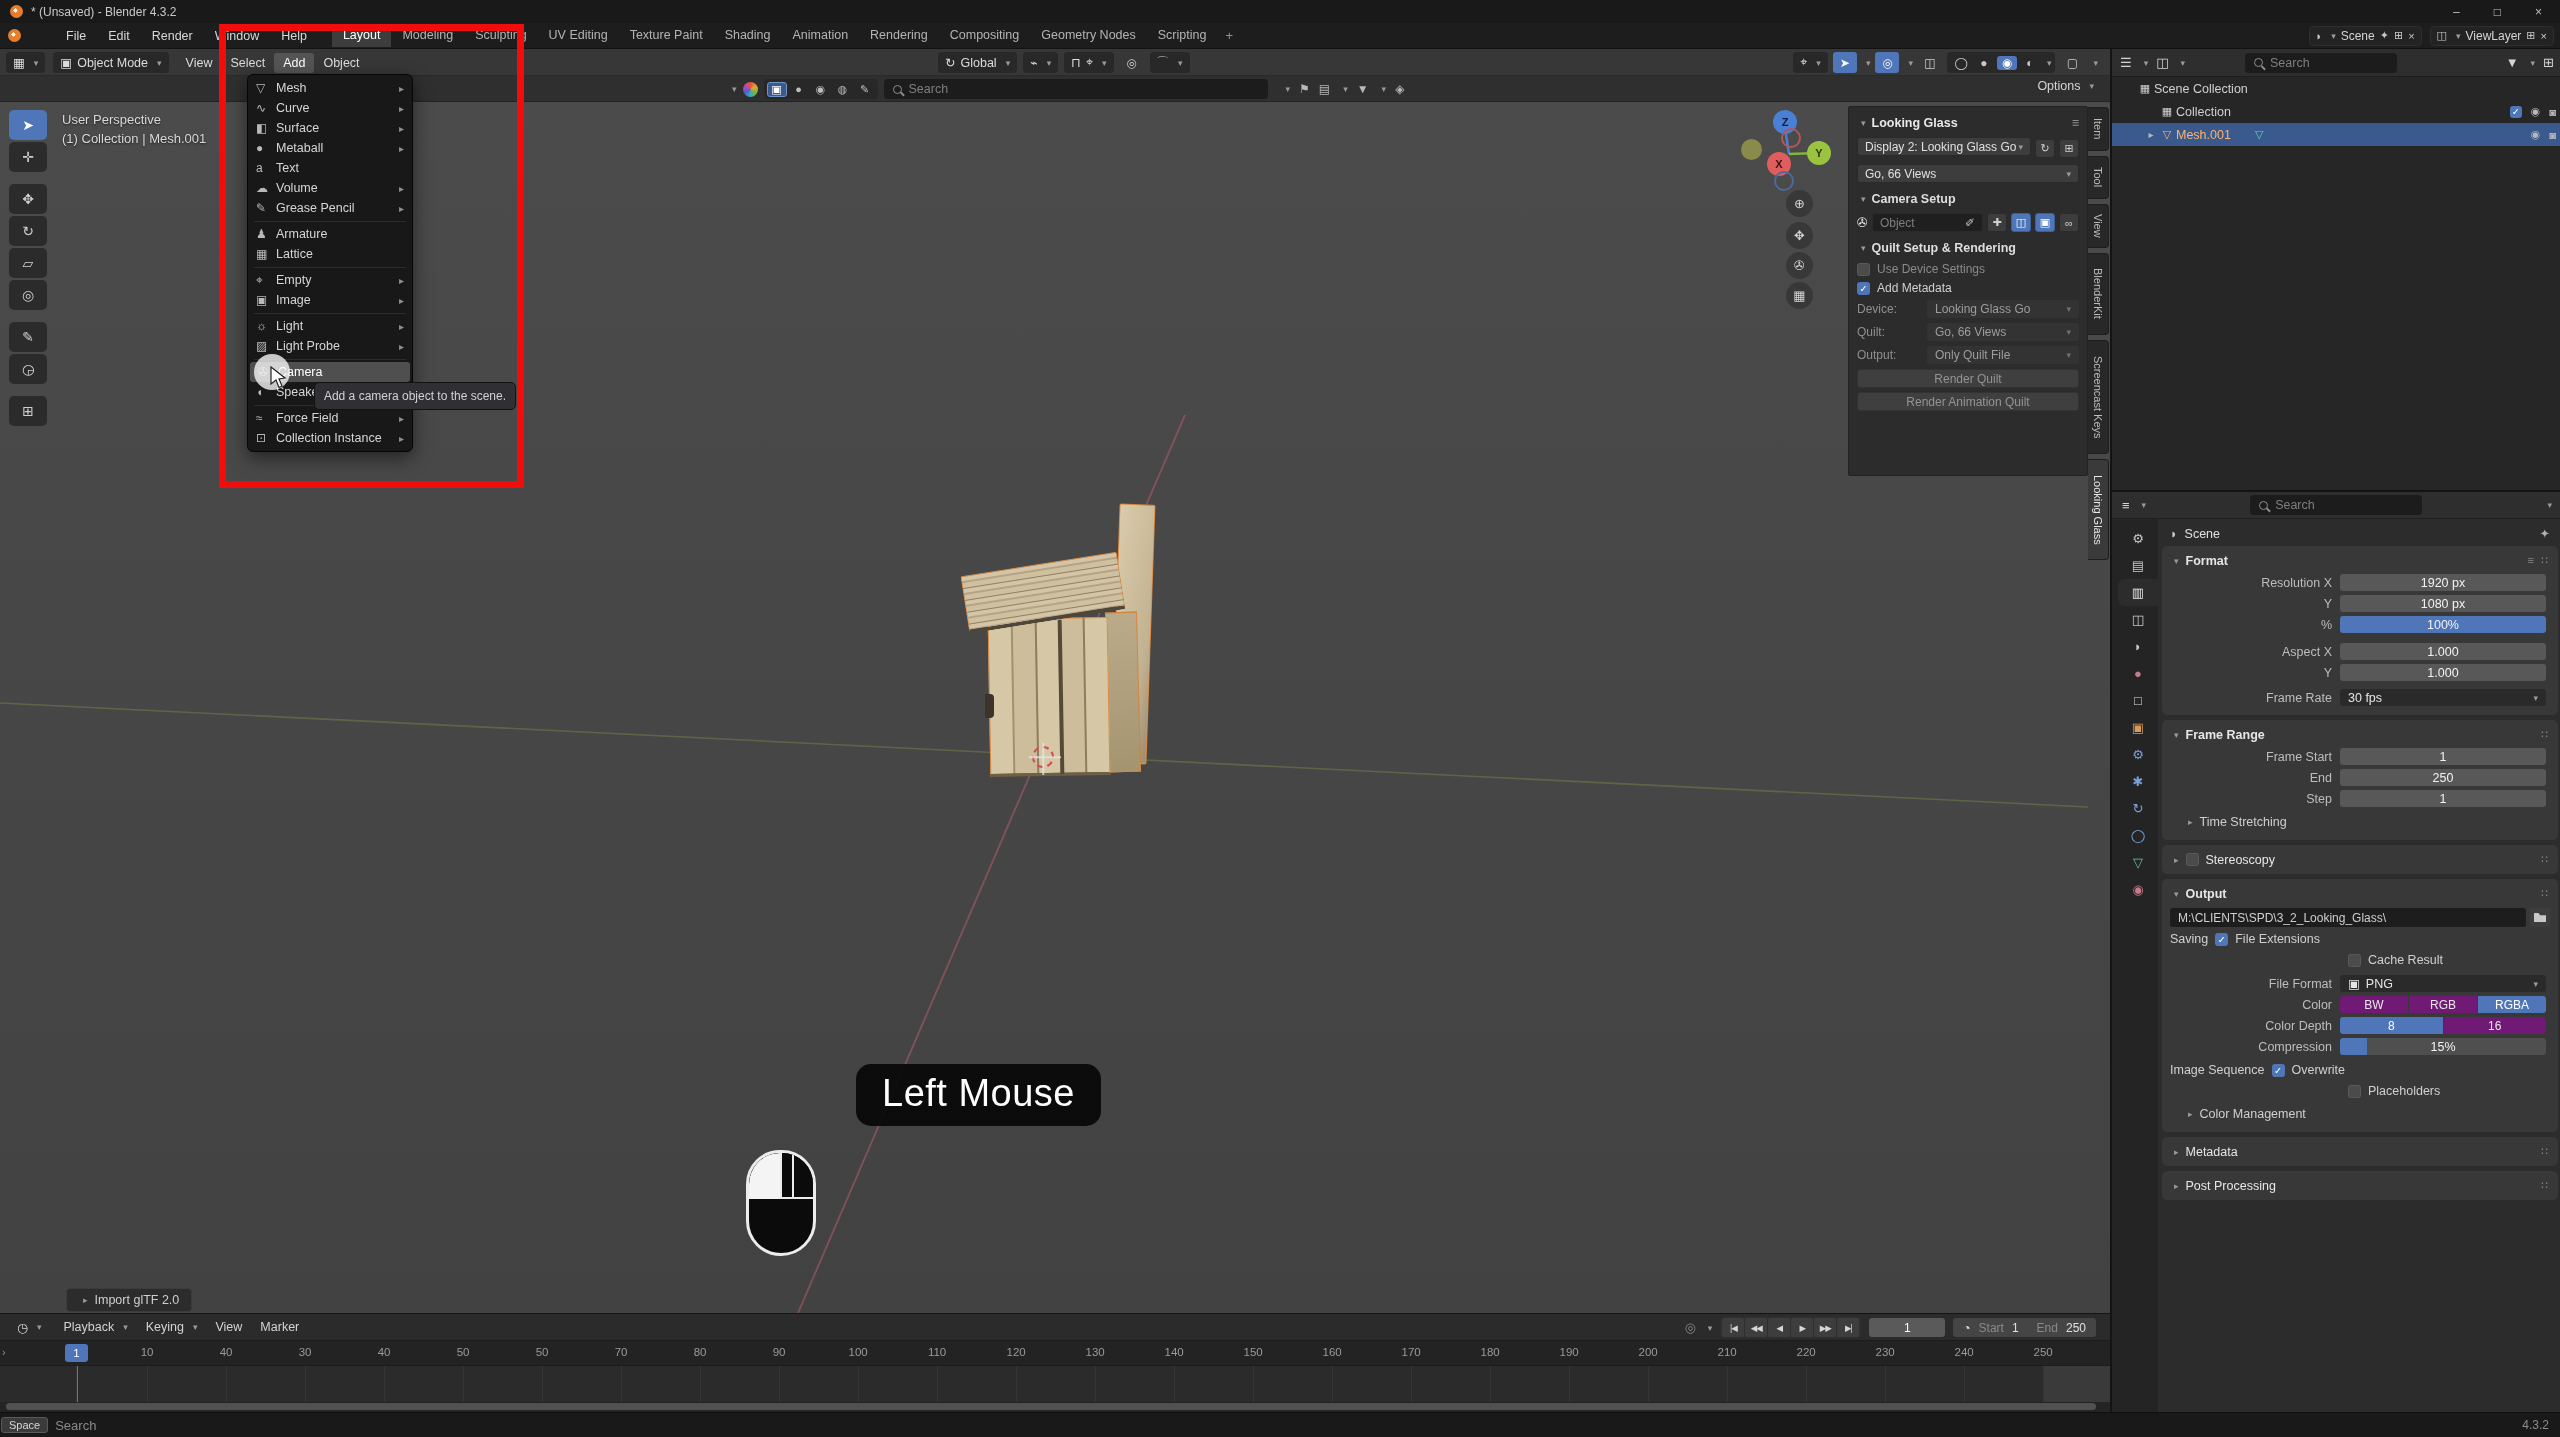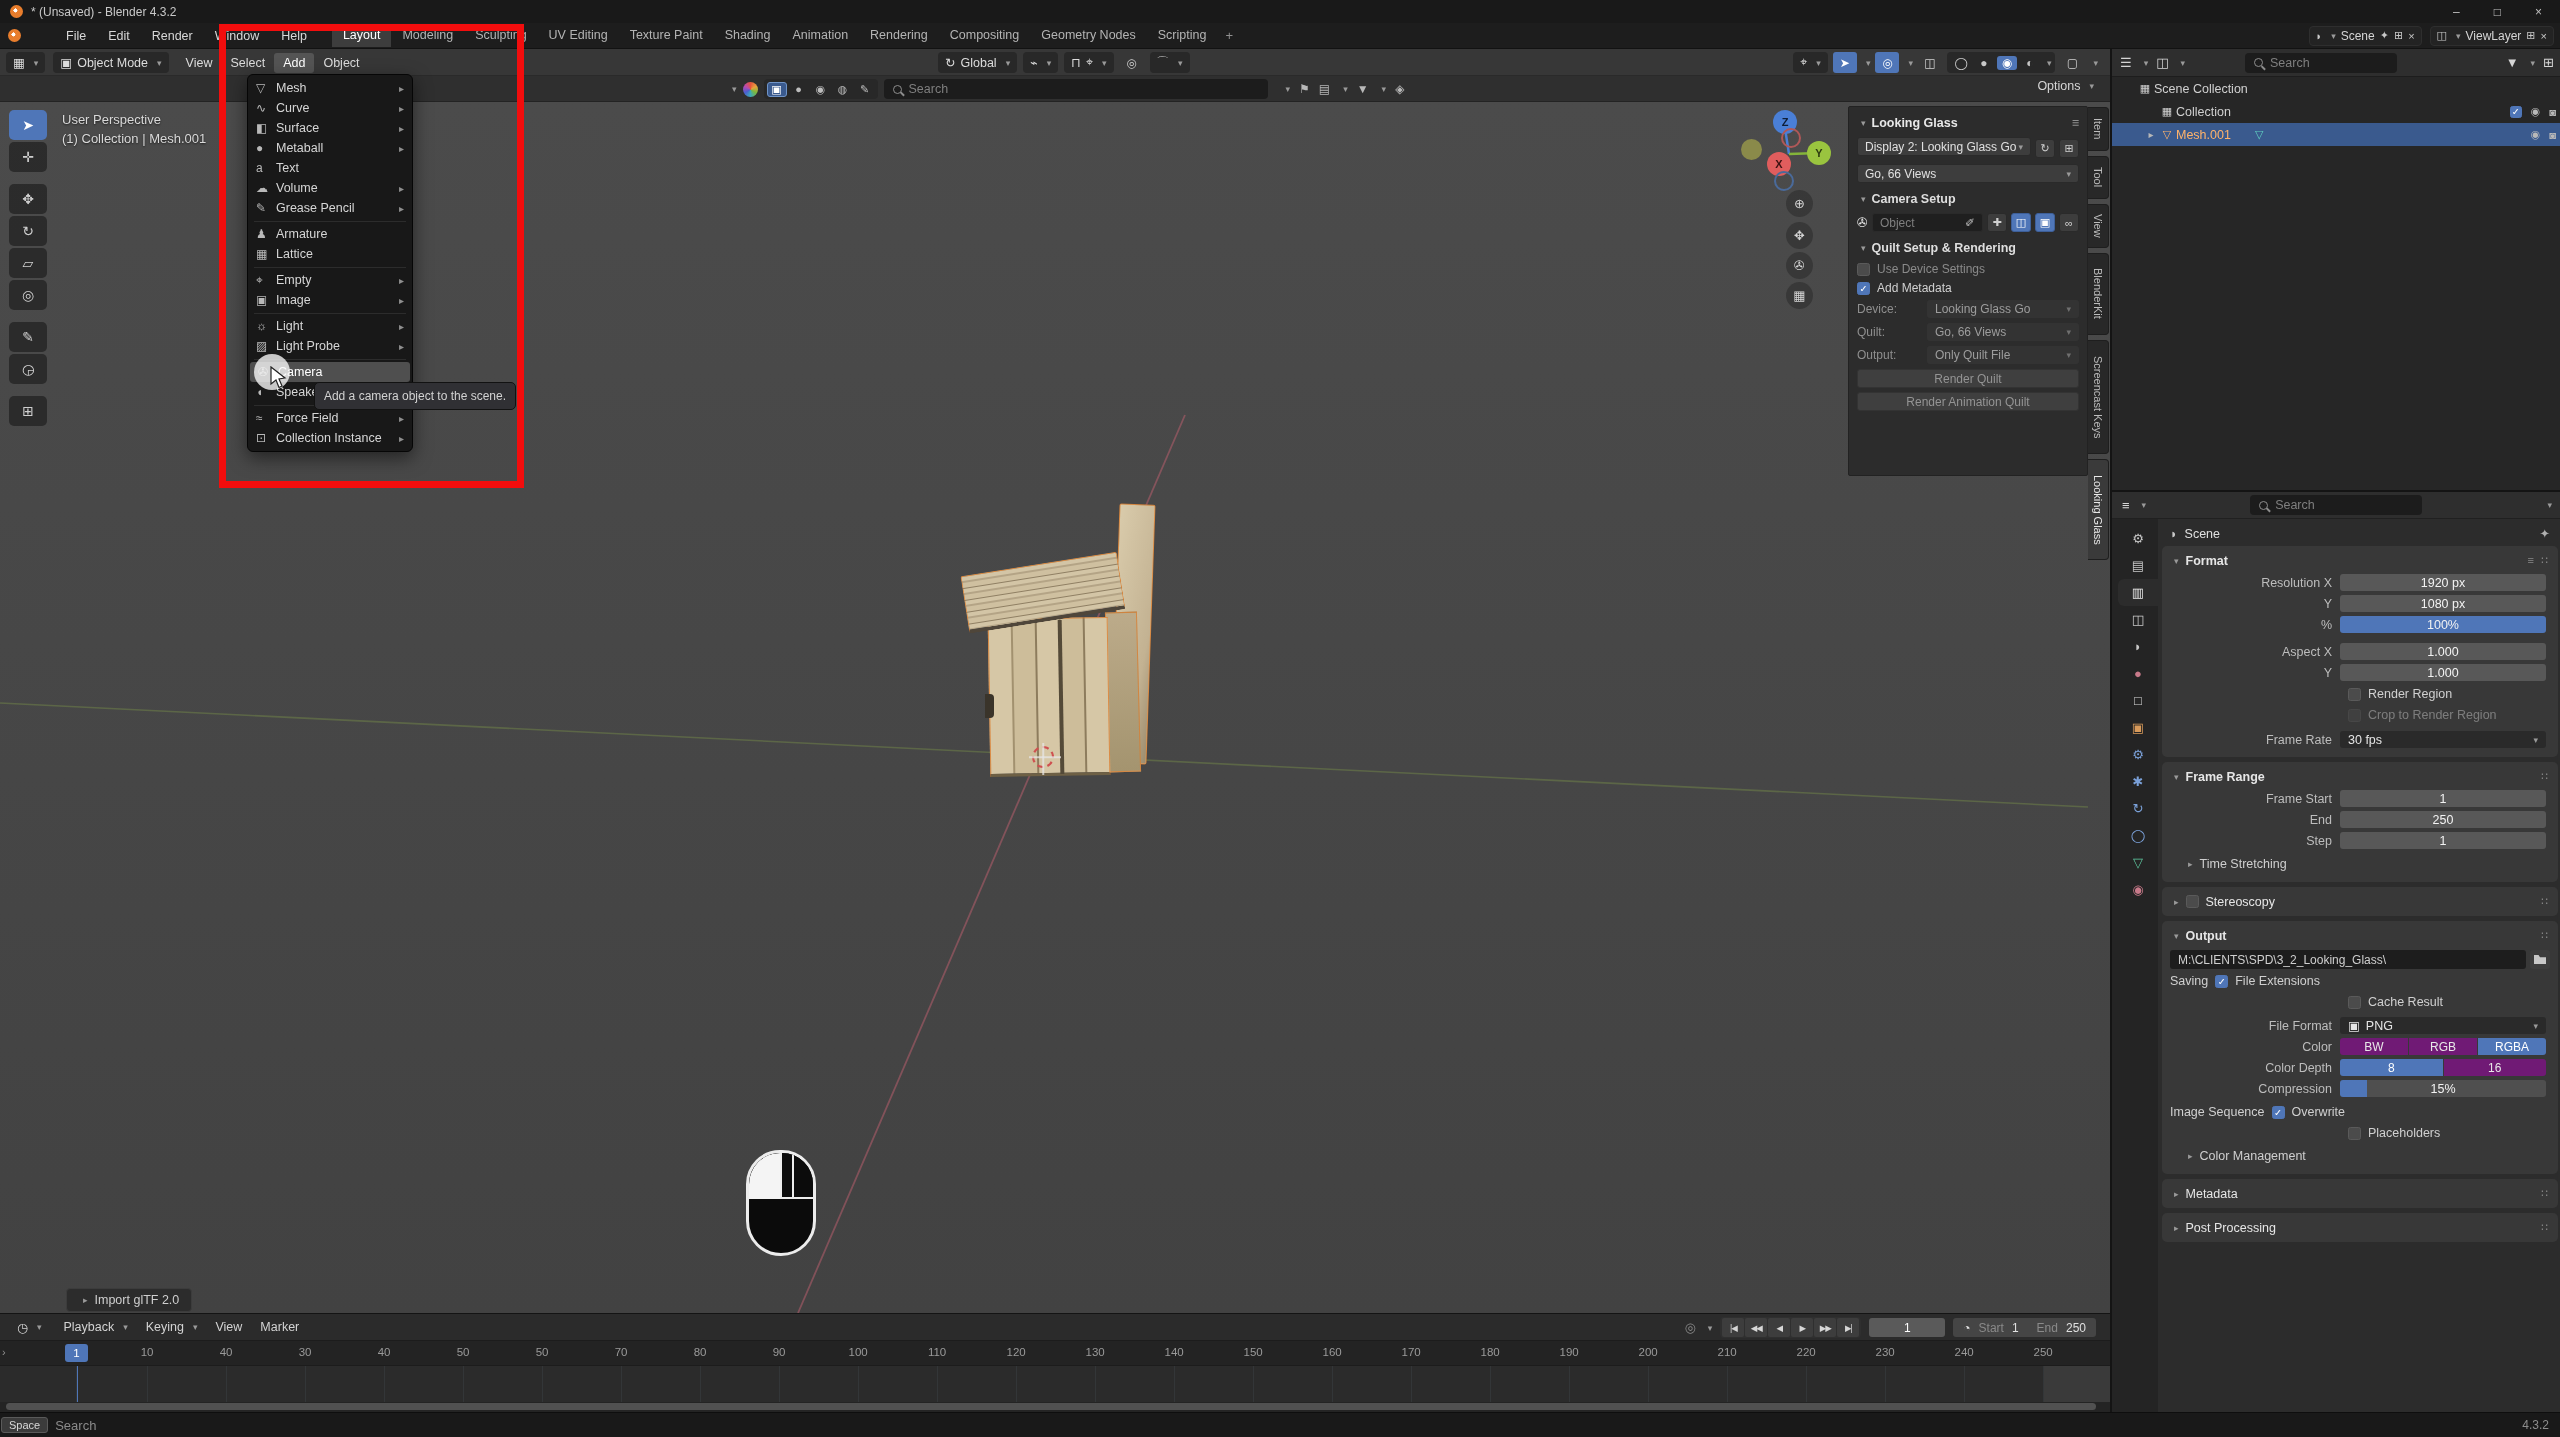--- a/index.html
+++ b/index.html
@@ -476,20 +476,21 @@
         <div class="vtab" style="height: 82px;">BlenderKit</div>
         <div class="vtab" style="height: 114px;">Screencast Keys</div>
         <div class="vtab active" style="height: 101.2px;">Looking Glass</div>
       </div>
 
     <div id="import-chip">
       <span class="chev">▸</span>
       <span>Import glTF 2.0</span>
     </div>
 
+    <div id="sk-label">Left Mouse</div>
     <div id="sk-mouse">
       <span class="btn-l"></span>
       <span class="btn-m"></span>
       <span class="btn-r"></span>
     </div>
   </div>
 
   <div id="addmenu" class="abs">
       <div class="am-item">
         <span class="am-ic">▽</span>
@@ -682,30 +683,20 @@
                 <span class="plabel">%</span>
                 <span class="pfield slider-full">100%</span>
               </div>
               <div class="prow" style="margin-top: 8px;">
                 <span class="plabel">Aspect X</span>
                 <span class="pfield">1.000</span>
               </div>
               <div class="prow">
                 <span class="plabel">Y</span>
                 <span class="pfield">1.000</span>
-              </div>
-            </div>
-          <div id="format-checks">
-              <div class="pcheck">
-                <span class="cb"></span>
-                <span>Render Region</span>
-              </div>
-              <div class="pcheck disabled">
-                <span class="cb"></span>
-                <span>Crop to Render Region</span>
               </div>
             </div>
           <div class="prow" style="margin-top:6px">
             <span class="plabel">Frame Rate</span>
             <span class="pfield dropdown">
               <span>30 fps</span>
                 <span class="chev">▾</span>
               </span>
           </div>
         </div>

